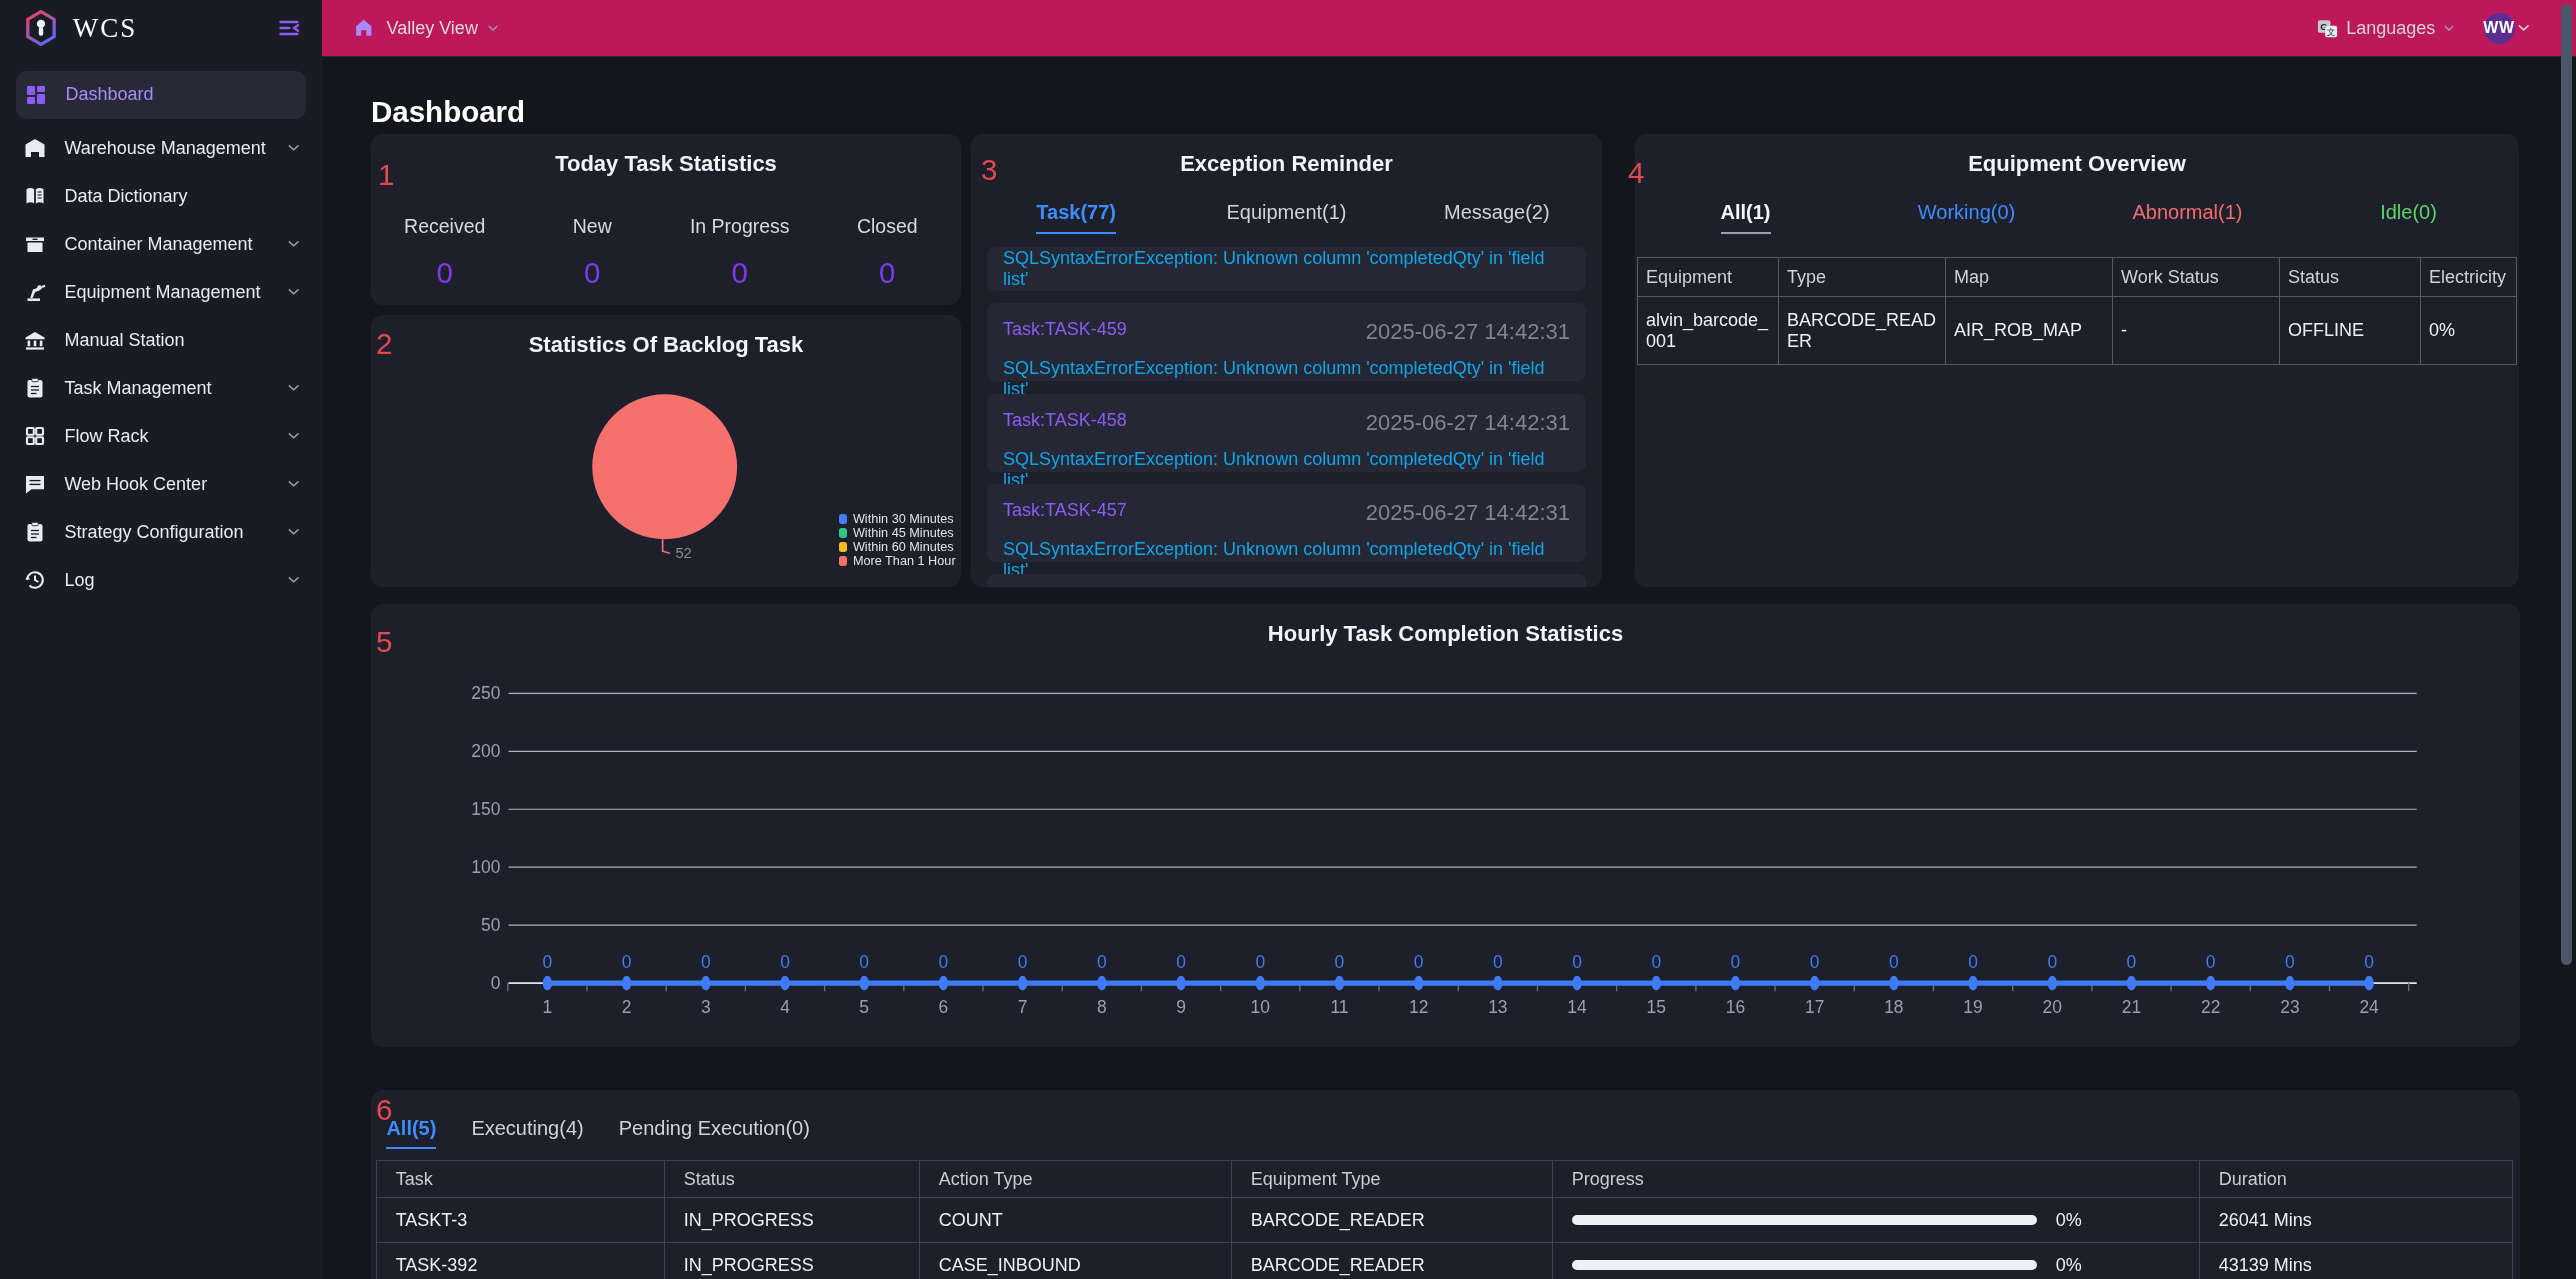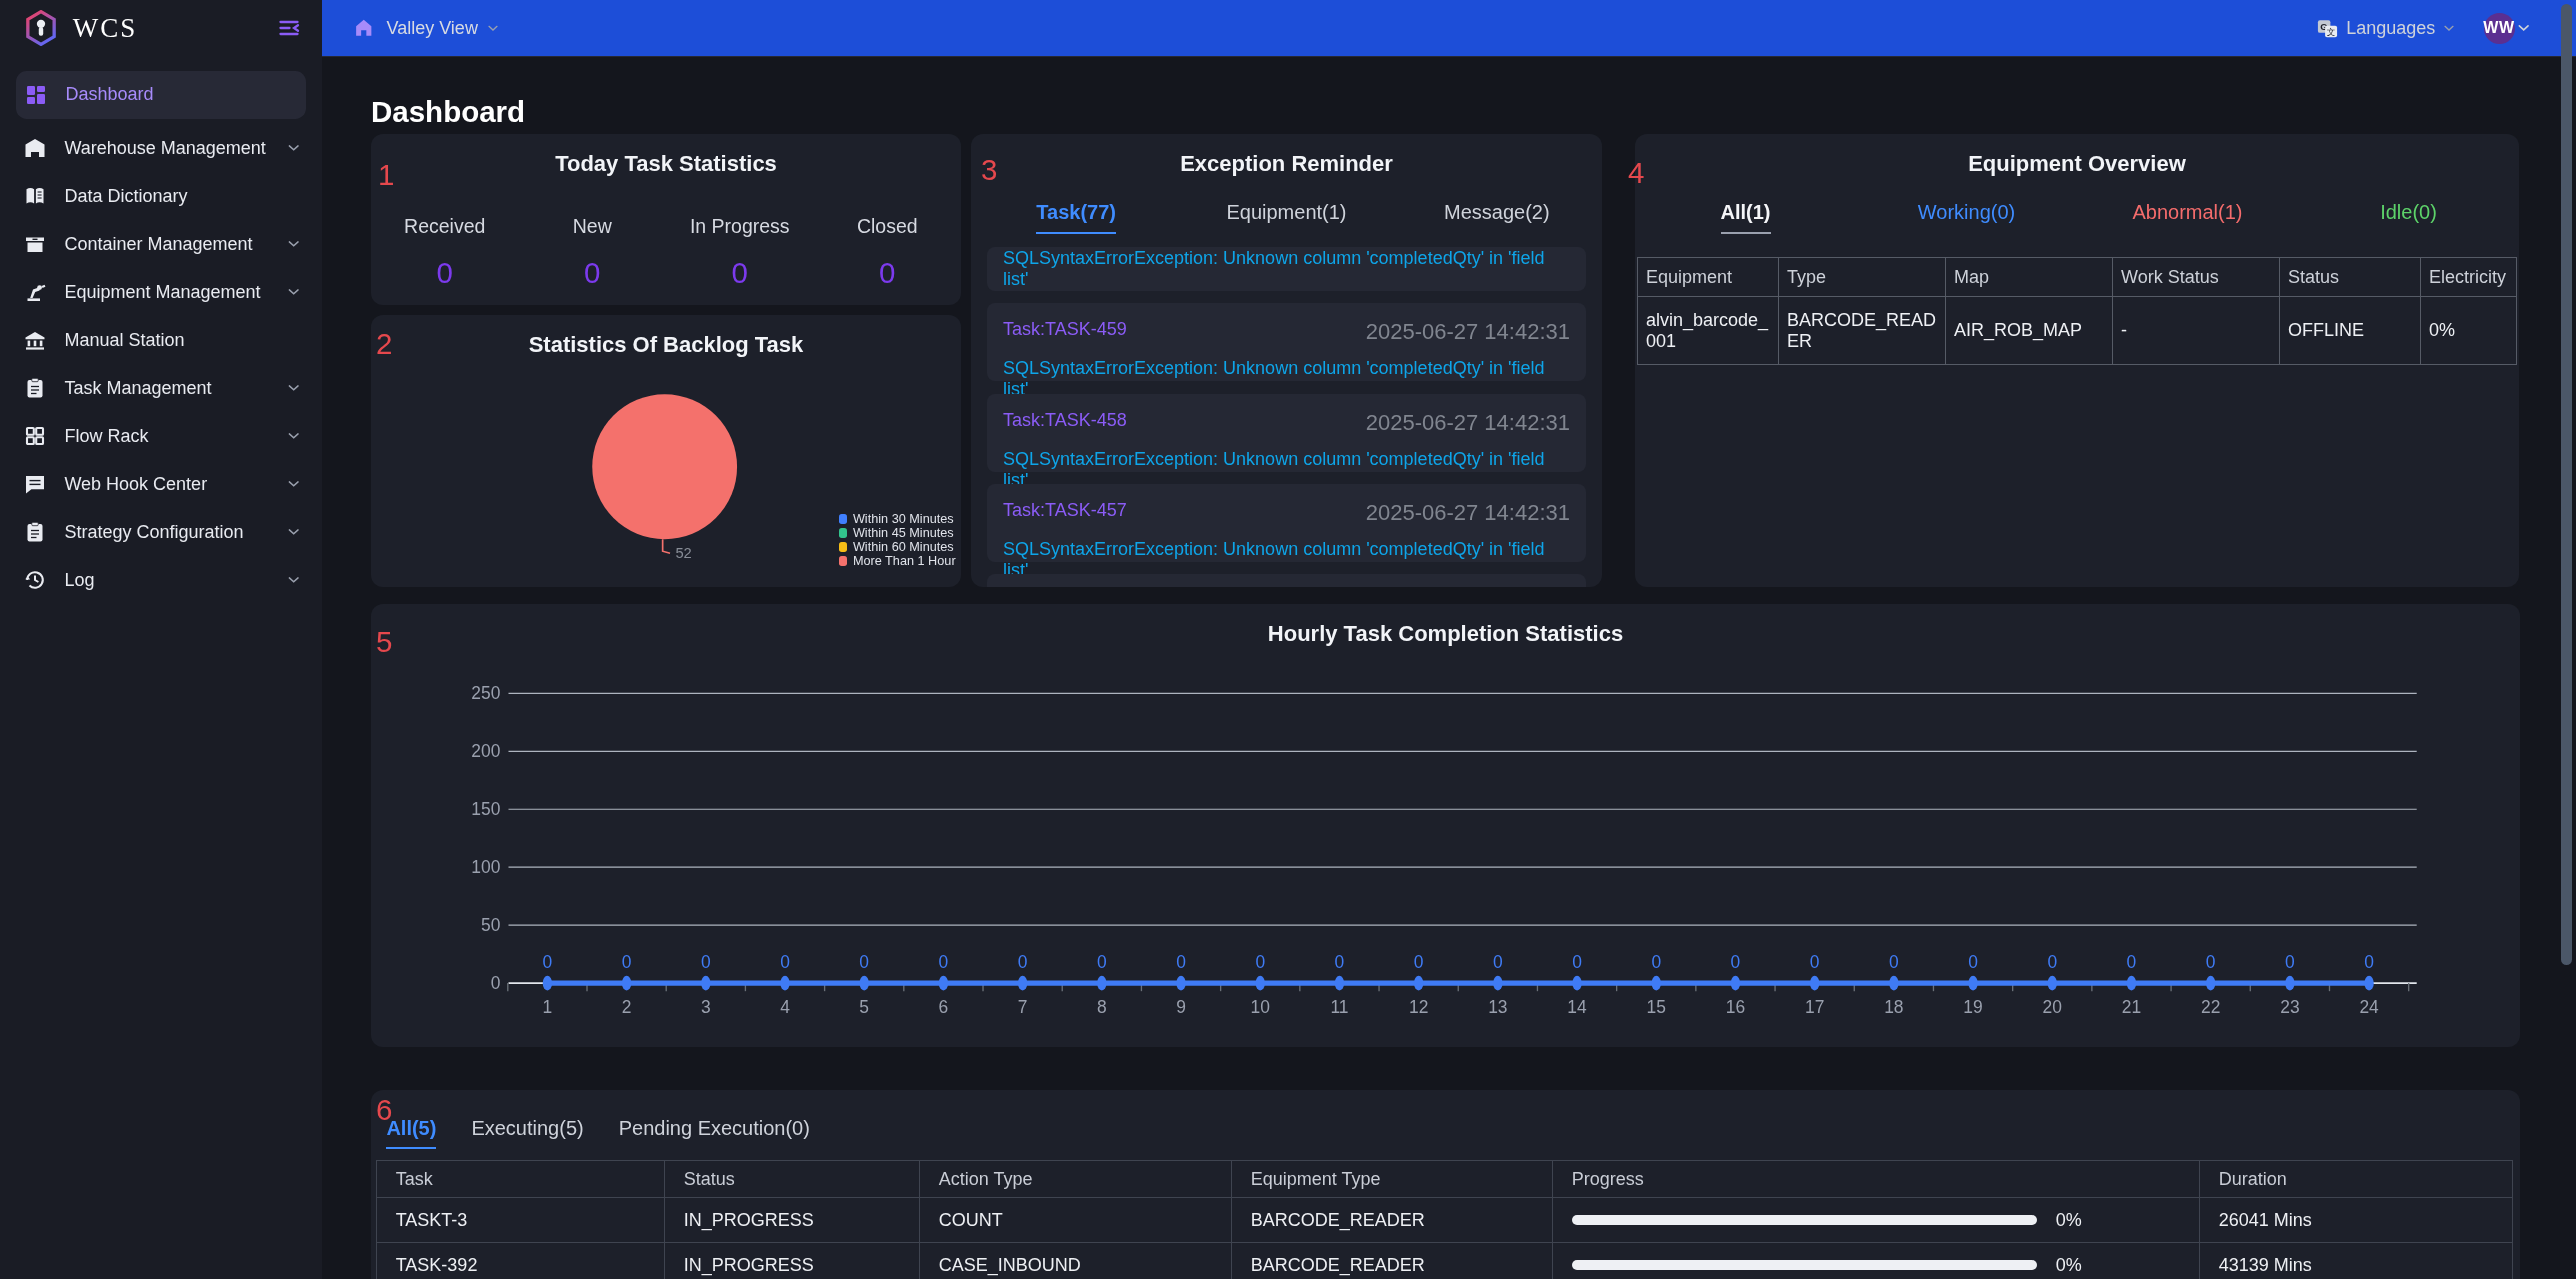--- a/index.html
+++ b/index.html
@@ -15,21 +15,21 @@
   .collapse-btn{width:27px;height:27px;display:flex;align-items:center;justify-content:center;cursor:pointer;}
   .menu{padding-top:14.8px;}
   .menu-item{height:48px;display:flex;align-items:center;padding:0 20px 0 23px;cursor:pointer;}
   .menu-item .mi-icon{width:24px;height:24px;margin-right:17.4px;flex:none;}
   .menu-item .mi-label{flex:1;font-size:18px;color:#e9ebf1;white-space:nowrap;}
   .menu-item .mi-chev{width:17.4px;height:17.4px;flex:none;}
   .menu-item.active{background:#272936;border-radius:10.7px;margin:0 16px 5.4px 16px;padding:0 9.4px 0 8px;height:48px;}
   .menu-item.active .mi-label{color:#a78bfa;}
 
   
-  .topbar{position:absolute;left:322px;top:0;width:2254px;height:56px;background:#1d4ed8;
+  .topbar{position:absolute;left:322px;top:0;width:2254px;height:56px;background:#be185d;
           border-bottom:0.7px solid #252836;display:flex;align-items:center;}
   .venue{display:flex;align-items:center;margin-left:31px;cursor:pointer;}
   .venue-label{color:#d8dbe2;margin:0 6.7px 0 12px;}
   .top-right{margin-left:auto;display:flex;align-items:center;margin-right:44px;}
   .lang{display:flex;align-items:center;cursor:pointer;}
   .lang-label{color:#cfd3da;margin:0 5.4px 0 6.7px;}
   .avatar-wrap{display:flex;align-items:center;margin-left:27px;cursor:pointer;}
   .avatar{width:31px;height:31px;border-radius:50%;background:#5b2f91;color:#fff;font-weight:bold;
           font-size:16px;display:flex;align-items:center;justify-content:center;letter-spacing:0.7px;}
 
@@ -553,21 +553,21 @@
       <text x="2860.913043478261" y="609" font-size="26" fill="#9aa0ae" text-anchor="middle" font-family="Liberation Sans,sans-serif">23</text>
       <ellipse cx="2979" cy="565" rx="7" ry="11" fill="#3f7bf5"></ellipse>
       <text x="2979" y="543" font-size="26" fill="#3f7bf5" text-anchor="middle" font-family="Liberation Sans,sans-serif">0</text>
       <text x="2979" y="609" font-size="26" fill="#9aa0ae" text-anchor="middle" font-family="Liberation Sans,sans-serif">24</text>
     </svg>
 </section>
 
 <section class="card" style="left:371px;top:1090px;width:2149px;height:228px;">
   <div class="task-tabs">
     <span class="task-tab active">All(5)</span>
-    <span class="task-tab">Executing(5)</span>
+    <span class="task-tab">Executing(4)</span>
     <span class="task-tab">Pending Execution(0)</span>
   </div>
   <table class="btable">
     <colgroup>
         <col style="width:288px">
         <col style="width:255px">
         <col style="width:312px">
         <col style="width:321px">
         <col style="width:647px">
         <col style="width:313px">

